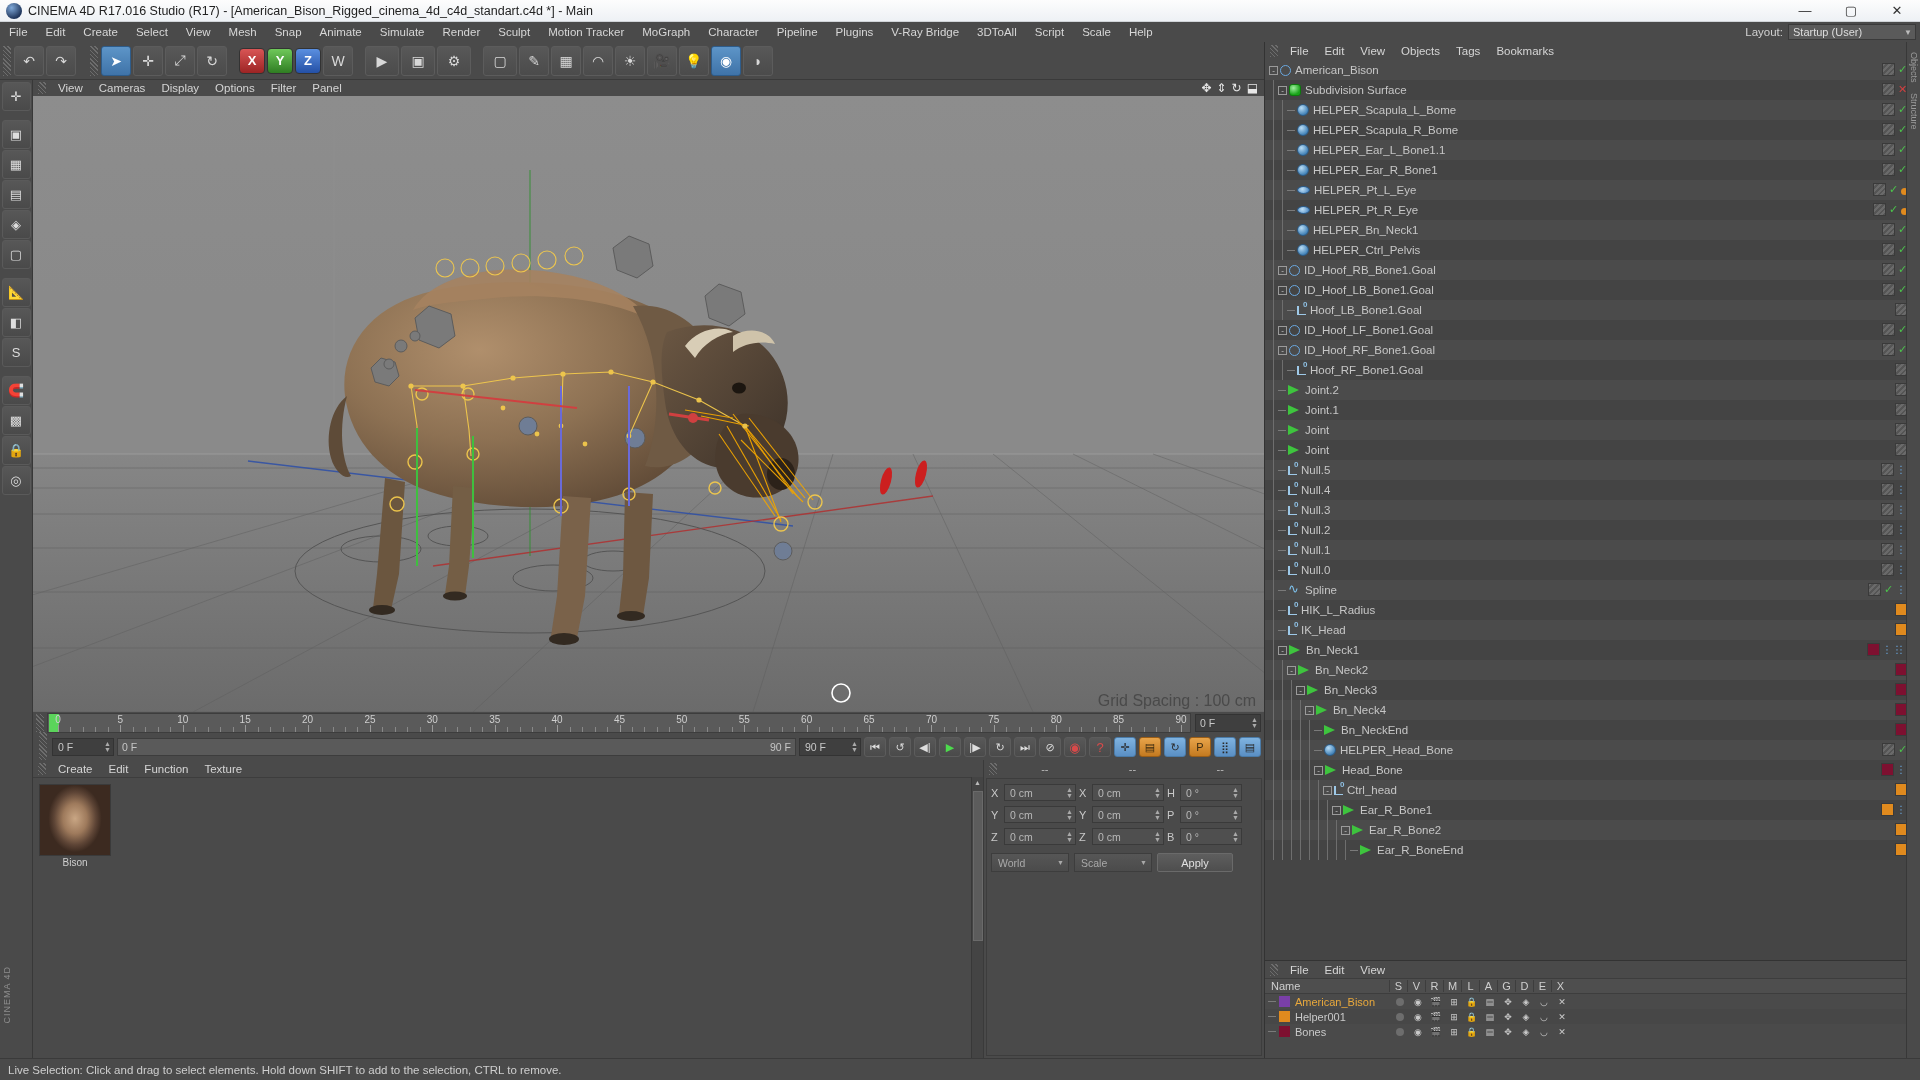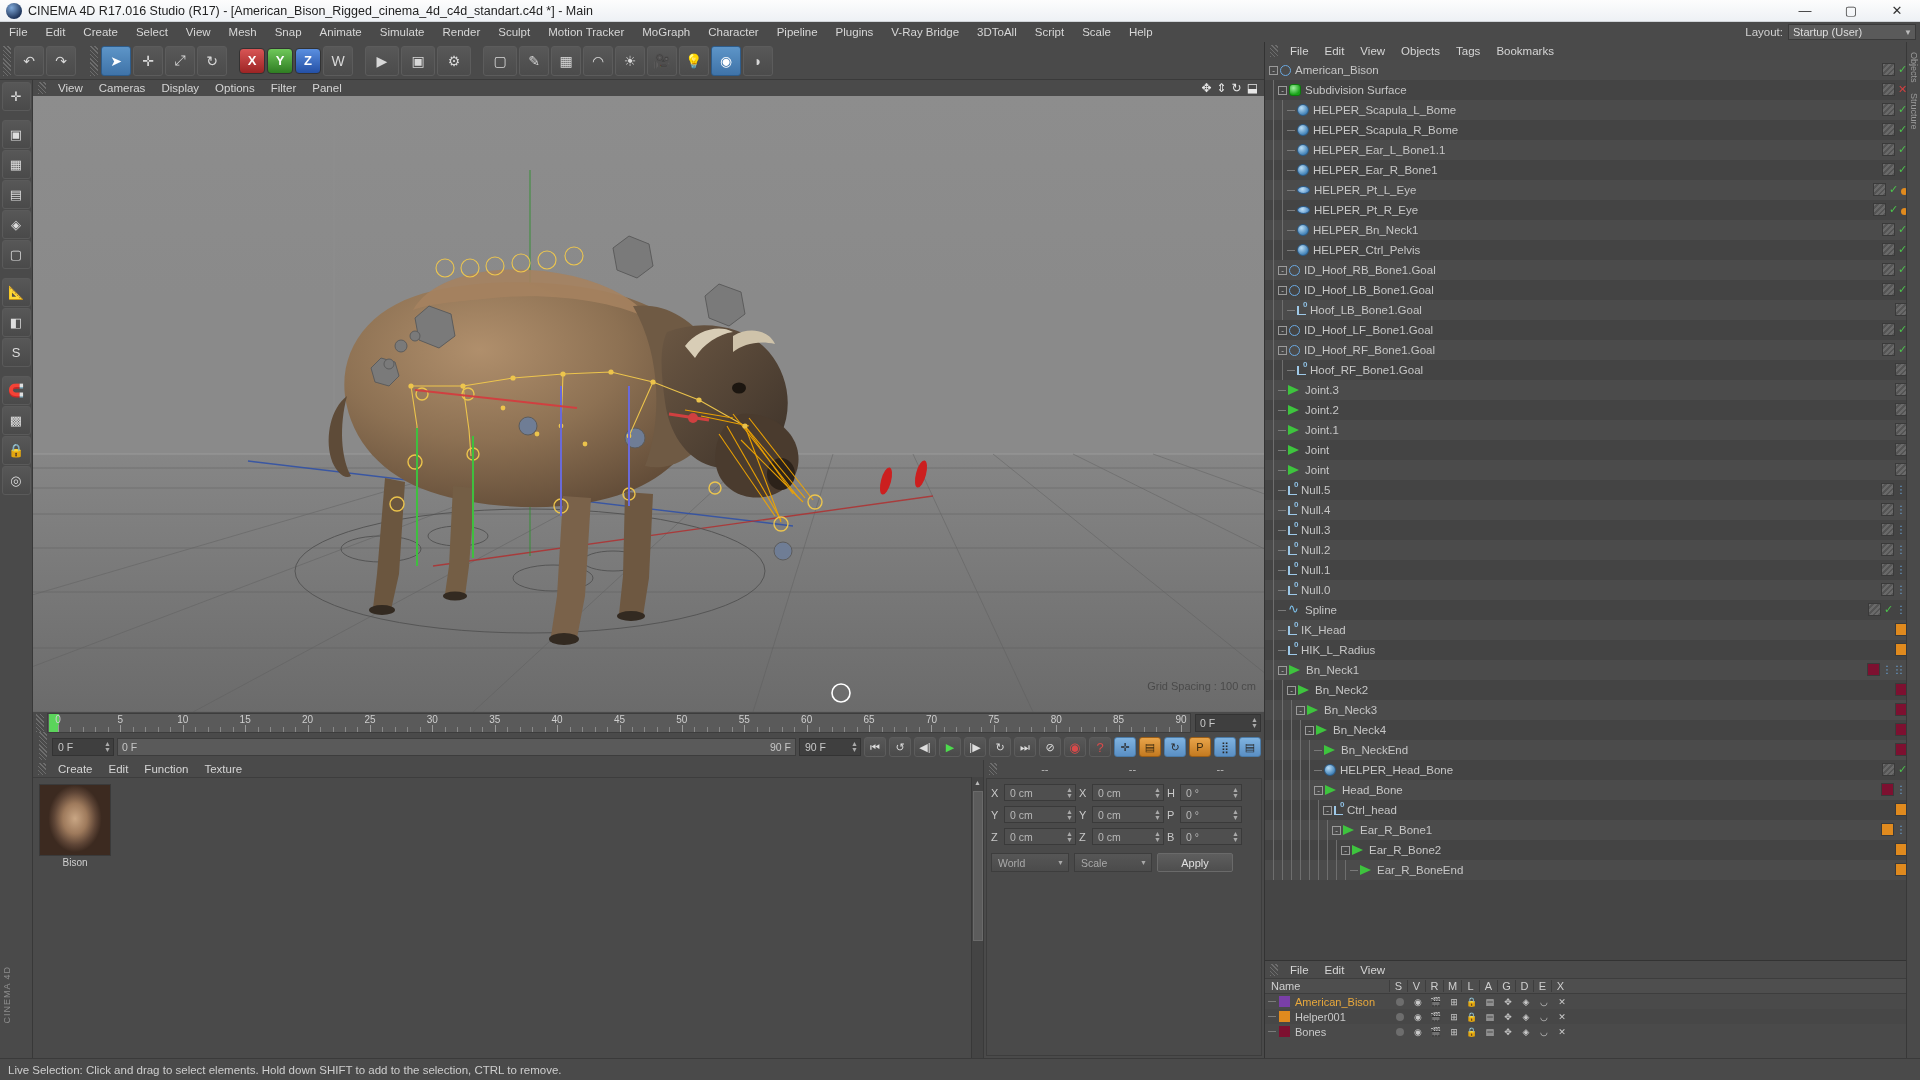--- a/index.html
+++ b/index.html
@@ -64,21 +64,21 @@
   #vp-header { height:16px; background:#4a4a4a; display:flex; align-items:center; }
   #vp-header .grip { width:8px; height:12px; margin:0 4px 0 5px;
     background-image:repeating-linear-gradient(45deg,#6d6d6d 0 1px,transparent 1px 3px); }
   #vp-header .vmi { padding:0 8px; font-size:11.5px; color:#d5d5d5; }
   #vp-nav { margin-left:auto; display:flex; gap:5px; padding-right:6px; color:#e8e8e8; font-size:12px; }
   #viewport { position:absolute; left:0; top:16px; width:1231px; height:616px;
     background:linear-gradient(#8b8b8b 0%, #8a8a8a 55%, #848484 55.1%, #6f6f6f 100%);
     overflow:hidden; }
   #vp-label { position:absolute; left:6px; top:3px; background:#5d5d5d; color:#eaeaea;
     font-size:11px; padding:1px 5px; border:1px solid #6e6e6e; }
-  #grid-spacing { position:absolute; right:8px; bottom:20px; color:#4a4a4a; font-size:11px; }
+  #grid-spacing { position:absolute; right:8px; bottom:2px; color:#4a4a4a; font-size:16px; }
 
   
   #timeline { position:absolute; left:33px; top:712px; width:1231px; height:22px;
     background:#4a4a4a; display:flex; align-items:center; }
   #tl-grip { width:8px; height:18px; margin:0 3px;
     background-image:repeating-linear-gradient(45deg,#6d6d6d 0 1px,transparent 1px 3px); }
   #tl-ruler { position:relative; flex:1; height:20px; background:#5a5a5a;
     border:1px solid #3d3d3d; overflow:hidden; }
   #tl-ruler .tk { position:absolute; top:0; width:1px; height:6px; background:#888; }
   #tl-ruler .tkM { height:9px; background:#9a9a9a; }
@@ -984,31 +984,20 @@
         <span class="otags">
           <span class="tg tg-dis"></span>
         </span>
       </div>
       <div class="orow">
         <span class="otree" style="margin-left:4px">
           <span class="branch"></span>
           <span class="dash"></span>
         </span>
         <span class="oicon ic-joint"></span>
-        <span class="oname">Joint.3</span>
-        <span class="otags">
-          <span class="tg tg-dis"></span>
-        </span>
-      </div>
-      <div class="orow">
-        <span class="otree" style="margin-left:4px">
-          <span class="branch"></span>
-          <span class="dash"></span>
-        </span>
-        <span class="oicon ic-joint"></span>
         <span class="oname">Joint.2</span>
         <span class="otags">
           <span class="tg tg-dis"></span>
         </span>
       </div>
       <div class="orow">
         <span class="otree" style="margin-left:4px">
           <span class="branch"></span>
           <span class="dash"></span>
         </span>
@@ -1124,32 +1113,32 @@
           <span class="tg-chk">✓</span>
           <span class="tg-mini">⋮⋮</span>
         </span>
       </div>
       <div class="orow">
         <span class="otree" style="margin-left:4px">
           <span class="branch"></span>
           <span class="dash"></span>
         </span>
         <span class="oicon ic-null"></span>
+        <span class="oname">HIK_L_Radius</span>
+        <span class="otags">
+          <span class="tg tg-orange"></span>
+        </span>
+      </div>
+      <div class="orow">
+        <span class="otree" style="margin-left:4px">
+          <span class="branch"></span>
+          <span class="dash"></span>
+        </span>
+        <span class="oicon ic-null"></span>
         <span class="oname">IK_Head</span>
-        <span class="otags">
-          <span class="tg tg-orange"></span>
-        </span>
-      </div>
-      <div class="orow">
-        <span class="otree" style="margin-left:4px">
-          <span class="branch"></span>
-          <span class="dash"></span>
-        </span>
-        <span class="oicon ic-null"></span>
-        <span class="oname">HIK_L_Radius</span>
         <span class="otags">
           <span class="tg tg-orange"></span>
         </span>
       </div>
       <div class="orow">
         <span class="otree" style="margin-left:4px">
           <span class="branch"></span>
           <span class="exp">-</span>
         </span>
         <span class="oicon ic-joint"></span>

